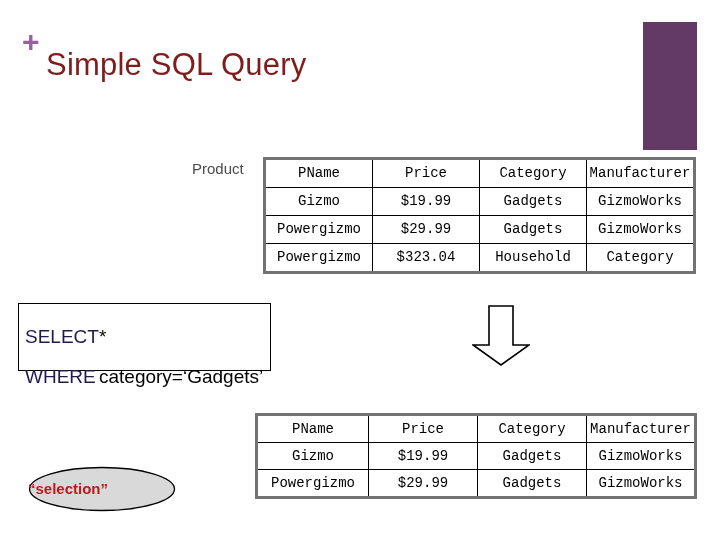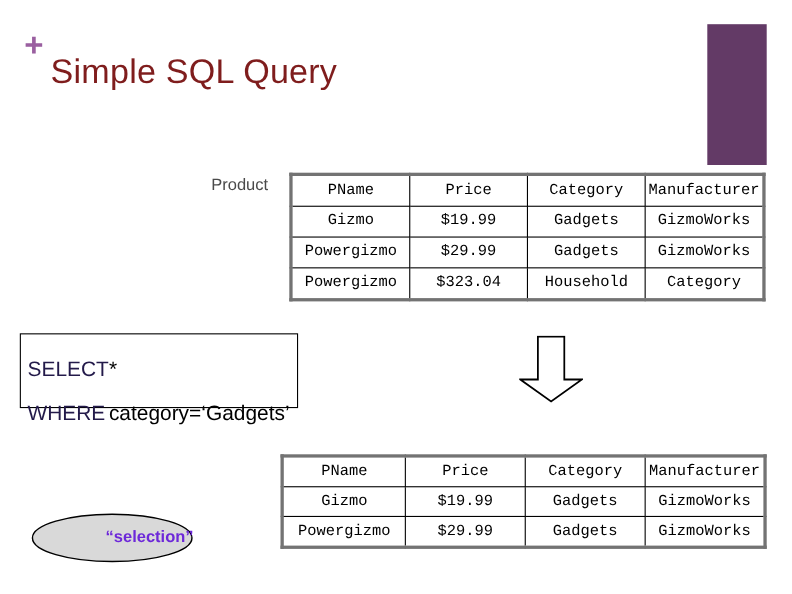--- a/index.html
+++ b/index.html
@@ -157,25 +157,25 @@
     height: 46px;
   }
   #selection-ellipse svg { display: block; }
   #selection-label {
     position: absolute;
     left: 28px;
     top: 466px;
     width: 148px;
     height: 46px;
     line-height: 46px;
-    text-align: right;
+    text-align: left;
     font-family: "Liberation Sans", sans-serif;
     font-size: 15px;
     font-weight: bold;
-    color: #6d28d9;
+    color: #b91c1c;
     pointer-events: none;
     white-space: nowrap;
   }
 </style>
 </head>
 <body>
 
 <div id="accent-block"></div>
 
 <div id="title-bullet">+</div>

